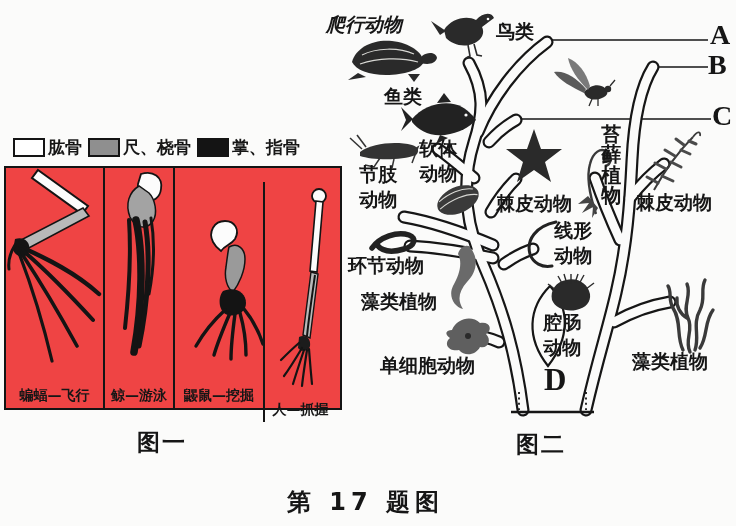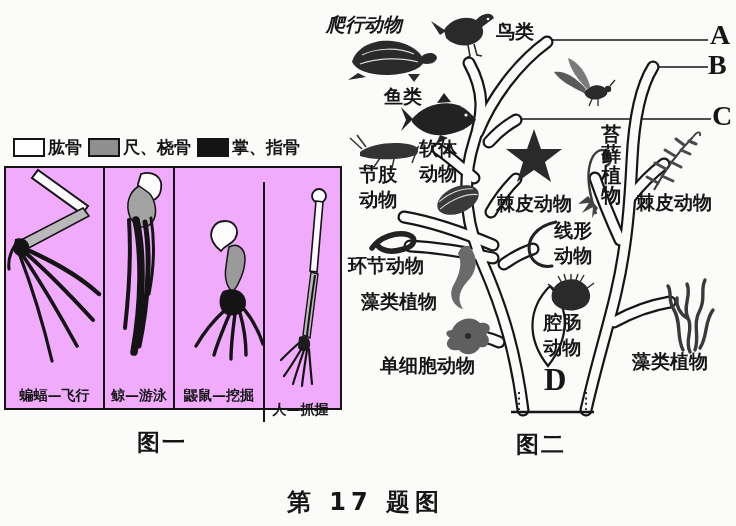--- a/index.html
+++ b/index.html
@@ -6,21 +6,21 @@
   .page{
     position:relative; width:736px; height:526px; margin:0 auto;
     background:#fbfbfa; overflow:hidden; color:#161616;
     font-family:"DejaVu Sans","Liberation Sans",sans-serif;
   }
   .abs{position:absolute;}
   
   .legend{left:13px; top:136px; display:flex; align-items:center; font-size:17px; font-weight:600;}
   .legend .sw{display:inline-block; width:28px; height:15px; border:2px solid #141414; margin:0 3px 0 6px;}
   .legend .sw:first-child{margin-left:0;}
-  .skelbox{left:4px; top:166px; width:334px; height:240px; border:2px solid #141414; display:flex; background:#f0abfc;}
+  .skelbox{left:4px; top:166px; width:334px; height:240px; border:2px solid #141414; display:flex; background:#ef4444;}
   .panel{position:relative; height:100%; box-sizing:border-box;}
   .panel + .panel{border-left:2px solid #141414;}
   .panel svg{position:absolute; left:0; top:0;}
   .panel .plabel{
     position:absolute; left:0; right:0; bottom:3px; text-align:center;
     font-size:14px; font-weight:600; white-space:nowrap; letter-spacing:0;
   }
   .figcap{font-size:23px; font-weight:600; letter-spacing:2px;}
   
   .fig2{left:320px; top:0; width:416px; height:470px;}

